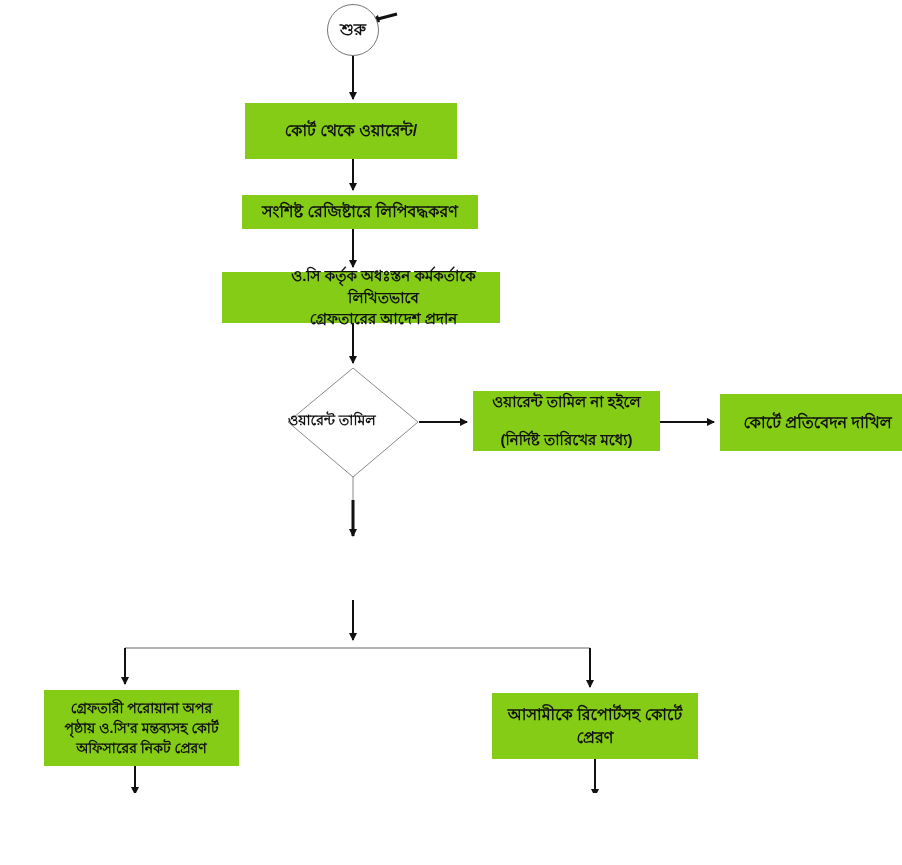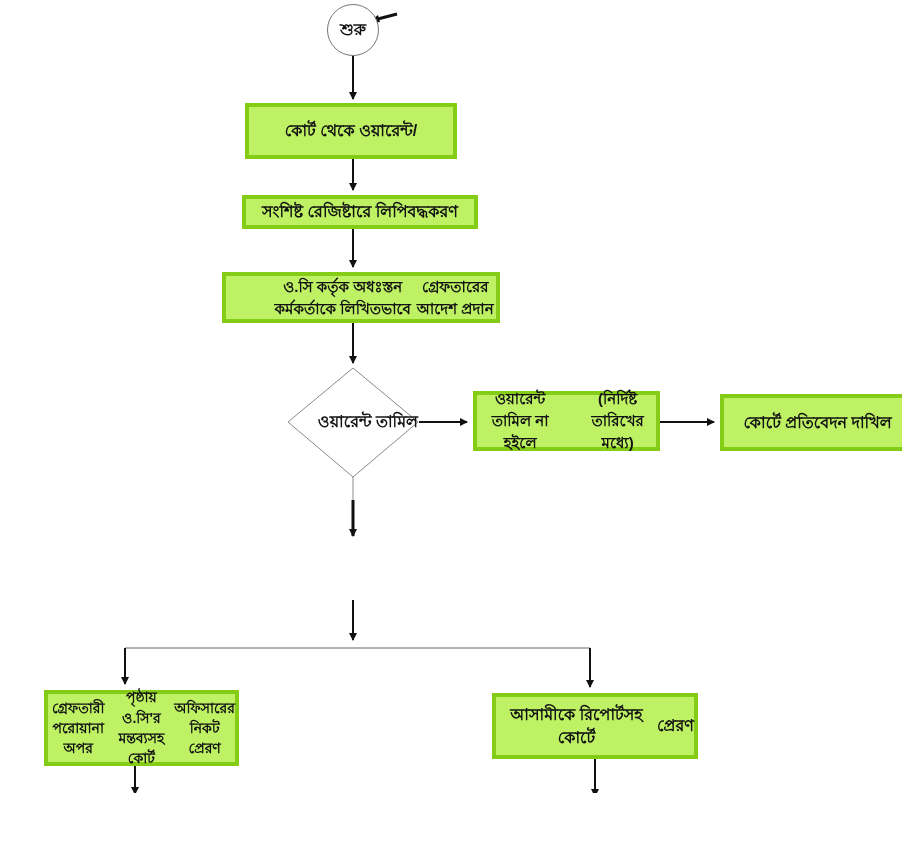--- a/index.html
+++ b/index.html
@@ -9,23 +9,23 @@
     background:#ffffff;
     font-family:"Liberation Sans",sans-serif;
     color:#111111;
     overflow:hidden;
     margin-left:40px;
   }
   #wires{position:absolute;left:0;top:0;width:902px;height:865px;}
   .node{
     position:absolute;
     border:4px solid #84cc16;
-    background:#bef264;
+    background:#84cc16;
     display:flex;
-    flex-direction:row;
+    flex-direction:column;
     align-items:center;
     justify-content:center;
     text-align:center;
     font-size:16px;
     font-weight:600;
     line-height:1.45;
     box-sizing:border-box;
   }
   .terminator{
     position:absolute;
@@ -34,22 +34,22 @@
     background:#ffffff;
     display:flex;
     align-items:center;
     justify-content:center;
     font-size:16px;
     font-weight:600;
     box-sizing:border-box;
   }
   .diamond-label{
     position:absolute;
-    text-align:right;
-    font-size:16px;
+    text-align:left;
+    font-size:14px;
     font-weight:600;
     line-height:1.2;
   }
   .ln{display:block;}
 </style>
 </head>
 <body>
 
 <div id="stage">
 

